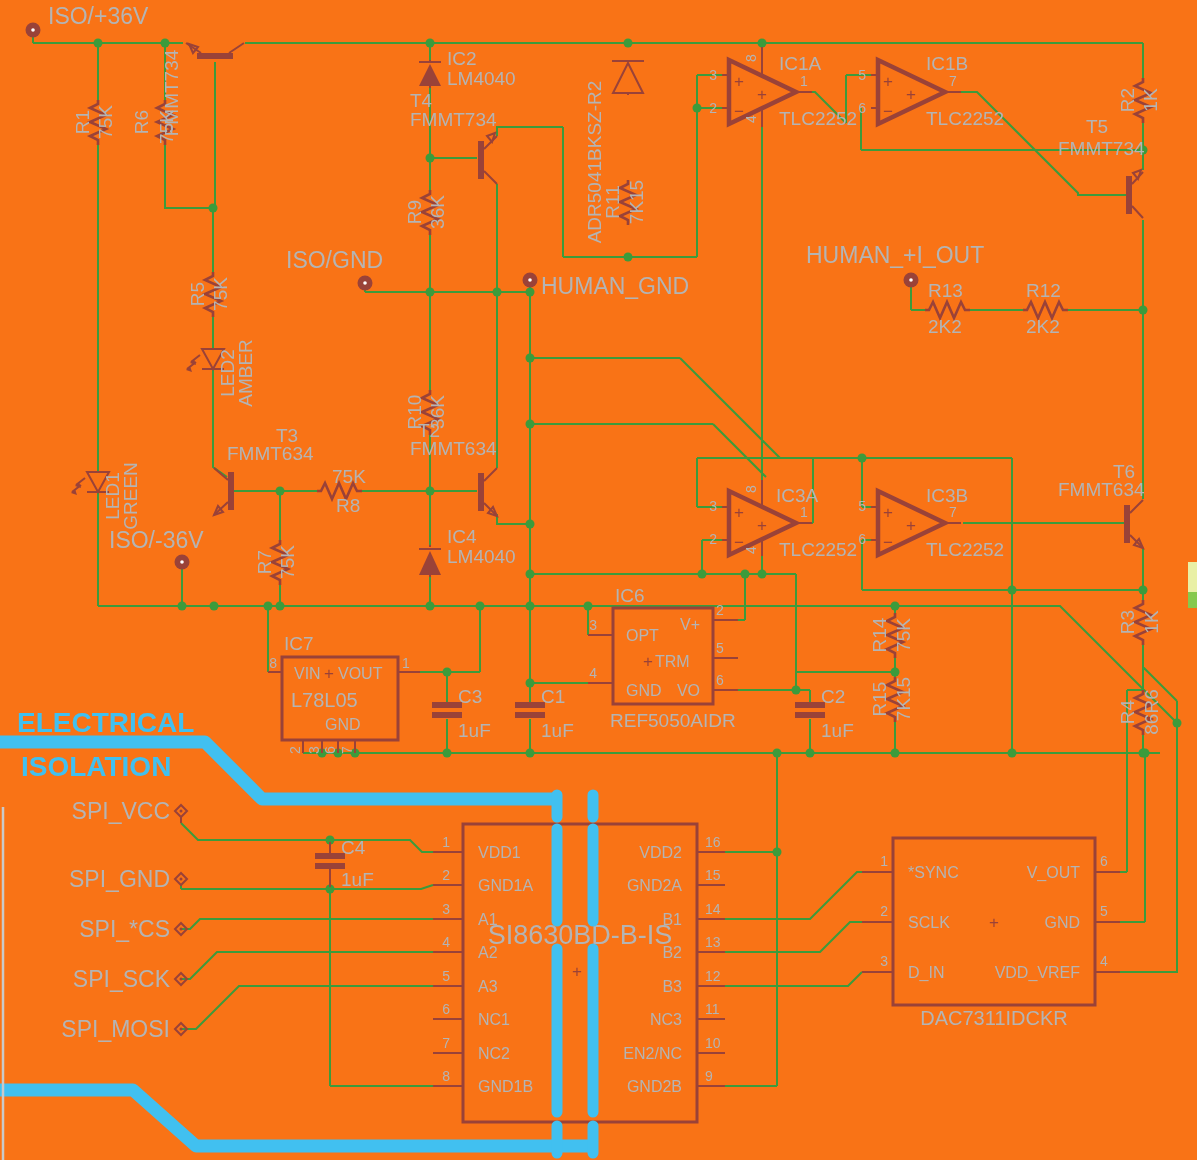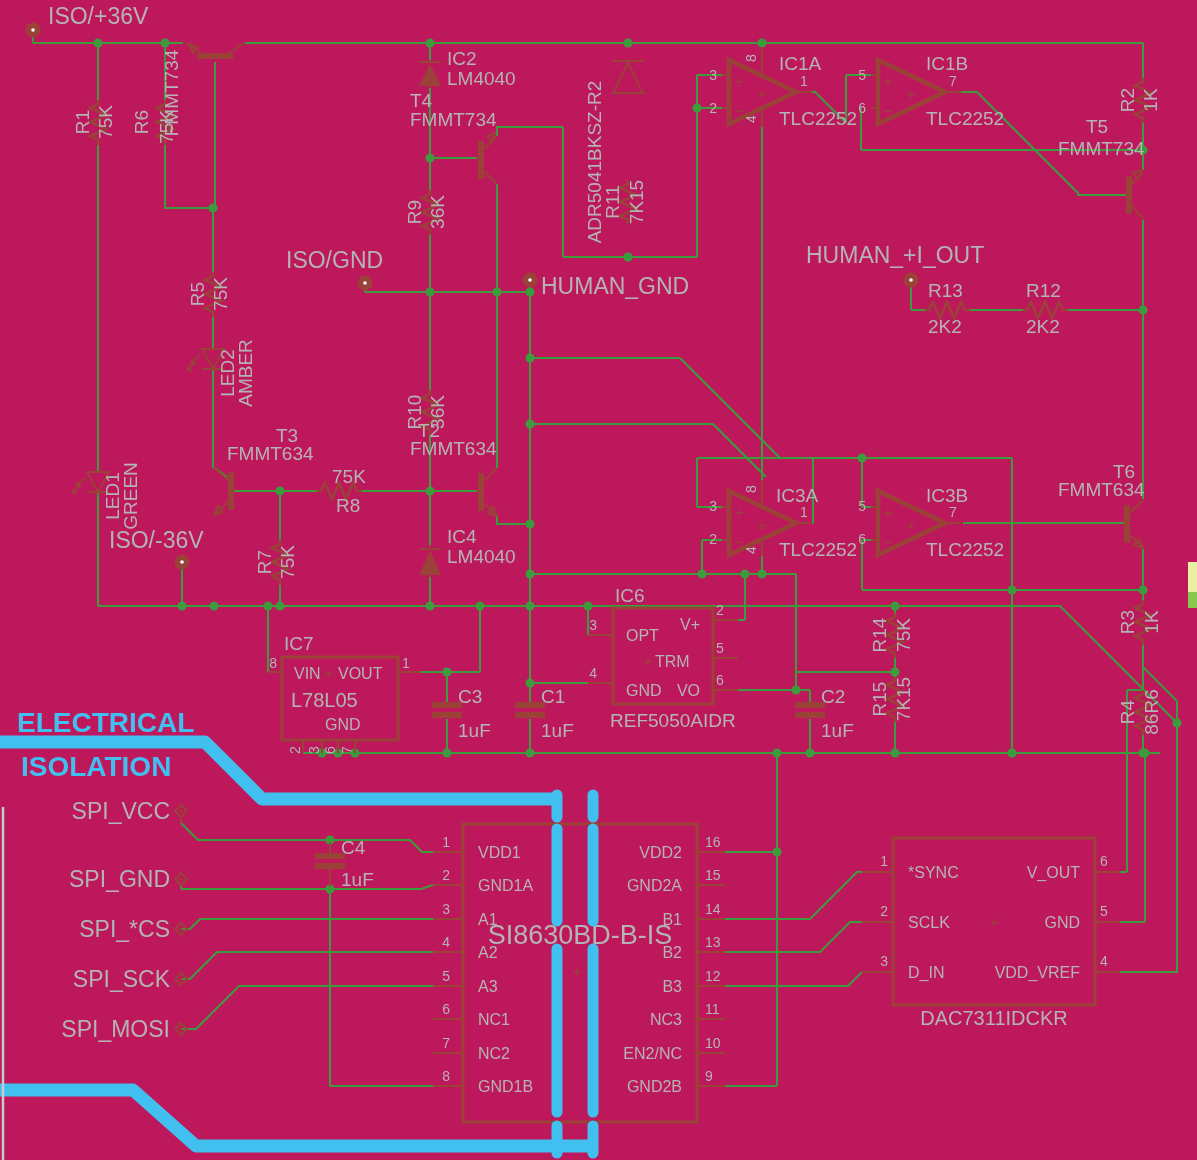--- a/index.html
+++ b/index.html
@@ -1,16 +1,16 @@
 <!DOCTYPE html>
 <html style="--wire: #3c9b3c; --sym: #9a4238; --lbl: #b4b4b4; --iso: #41c0f0;"><head>
 <meta charset="utf-8">
 <style>
   html,body{margin:0;padding:0;background:#fff;}
-  #canvas{position:relative;width:1197px;height:1160px;background:#be185d;overflow:hidden;}
+  #canvas{position:relative;width:1197px;height:1160px;background:#f97316;overflow:hidden;}
   svg{display:block;}
   svg text{font-family:"Liberation Sans","DejaVu Sans",sans-serif;}
   .w{stroke:var(--wire);fill:none;stroke-width:2;}
   .sym{stroke:var(--sym);fill:none;stroke-width:2.6;}
   .symthin{stroke:var(--sym);fill:none;stroke-width:2;}
   .symf{fill:var(--sym);stroke:none;}
   .opamp{stroke:var(--sym);fill:none;stroke-width:4.5;}
   .box{stroke:var(--sym);fill:none;stroke-width:3;}
   .jd{fill:var(--wire);}
   .net{font-size:23px;fill:var(--lbl);}

